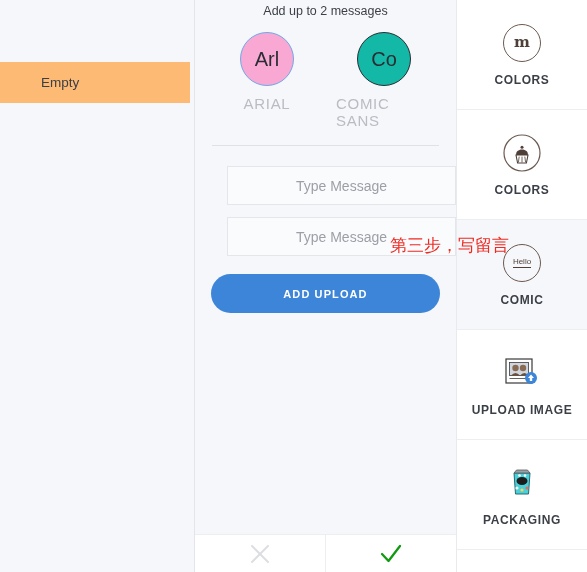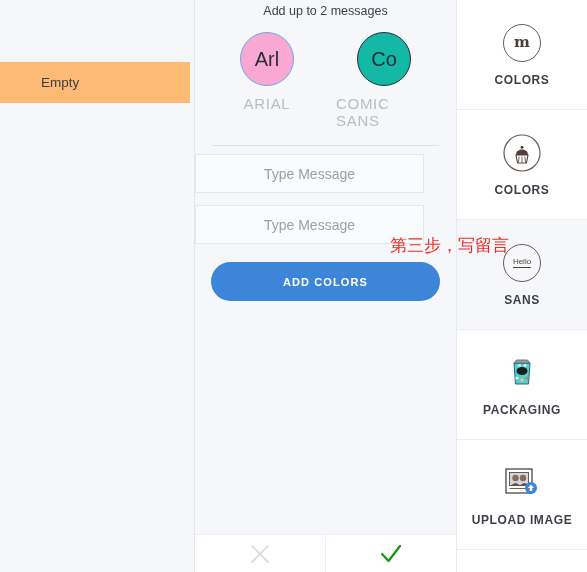--- a/index.html
+++ b/index.html
@@ -94,24 +94,24 @@
   }
 
   .divider-h {
     width: 227px;
     height: 1px;
     background: #dfe1e6;
     margin: 16px auto 0 auto;
   }
 
   .inputs {
-    margin-top: 8px;
+    margin-top: 20px;
     display: flex;
     flex-direction: column;
-    align-items: flex-start;
+    align-items: flex-end;
     gap: 12px;
   }
   .msg-input {
     width: 229px; height: 39px;
     border: 1px solid #e4e6ea;
     background: #fafbfd;
     text-align: center;
     font-size: 14px;
     color: #5d6067;
     font-family: "Liberation Sans", sans-serif;
@@ -253,21 +253,21 @@
       </div>
     </div>
 
     <div class="divider-h"></div>
 
     <div class="inputs">
       <input class="msg-input" type="text" placeholder="Type Message" style="">
       <input class="msg-input" type="text" placeholder="Type Message" style="">
     </div>
 
-    <button class="add-btn">ADD COLORS</button>
+    <button class="add-btn">ADD UPLOAD</button>
   </div>
 
   <div class="right-panel">
 
     <div class="tool first">
       <div class="tool-icon">
         <div class="circ-icon">
           <span class="mm-letter">m</span>
         </div>
       </div>
@@ -288,54 +288,54 @@
       </div>
       <div class="tool-label">COLORS</div>
     </div>
 
     <div class="tool active">
       <div class="tool-icon">
         <div class="circ-icon">
           <span class="hello-word">Hello</span>
         </div>
       </div>
-      <div class="tool-label">SANS</div>
+      <div class="tool-label">COMIC</div>
+    </div>
+
+    <div class="tool">
+      <div class="tool-icon">
+        <svg width="40" height="38" viewBox="0 0 40 38">
+          <rect x="4" y="5" width="26" height="24" fill="#ffffff" stroke="#3a3a3a" stroke-width="1.2"></rect>
+          <rect x="7.5" y="8.5" width="19" height="13" fill="#cfd6df" stroke="#3a3a3a" stroke-width="0.8"></rect>
+          <circle cx="13.5" cy="14" r="3.2" fill="#8a6a52"></circle>
+          <circle cx="21" cy="14" r="3.2" fill="#8a6a52"></circle>
+          <path d="M9 21.5 q4.5 -5 9 0 q4.5 -5 8.5 0 Z" fill="#6b4f3a"></path>
+          <line x1="7.5" y1="24.5" x2="26.5" y2="24.5" stroke="#3a3a3a" stroke-width="0.8"></line>
+          <circle cx="29" cy="24" r="6" fill="#3d85d8"></circle>
+          <path d="M29 20.6 l3 3.4 h-1.8 v3 h-2.4 v-3 h-1.8 Z" fill="#ffffff"></path>
+        </svg>
+      </div>
+      <div class="tool-label">UPLOAD IMAGE</div>
     </div>
 
     <div class="tool">
       <div class="tool-icon">
         <svg width="38" height="38" viewBox="0 0 38 38">
           <path d="M11 9 h16 l-1.5 21 h-13 Z" fill="#49d0d8" stroke="#2a6a72" stroke-width="1"></path>
           <path d="M11 9 l2.5 -3 h11 L27 9 Z" fill="#9aa0a6" stroke="#55595e" stroke-width="0.8"></path>
           <ellipse cx="19" cy="17" rx="5.5" ry="4" fill="#1d1d1d"></ellipse>
           <circle cx="14" cy="24" r="1.6" fill="#f2f2f2"></circle>
           <circle cx="19" cy="26" r="1.6" fill="#ffd34d"></circle>
           <circle cx="24" cy="24" r="1.6" fill="#ef6a5a"></circle>
           <circle cx="16.5" cy="11.5" r="1.3" fill="#ffffff"></circle>
           <circle cx="22" cy="11.5" r="1.3" fill="#ffffff"></circle>
         </svg>
       </div>
       <div class="tool-label">PACKAGING</div>
     </div>
-
-    <div class="tool">
-      <div class="tool-icon">
-        <svg width="40" height="38" viewBox="0 0 40 38">
-          <rect x="4" y="5" width="26" height="24" fill="#ffffff" stroke="#3a3a3a" stroke-width="1.2"></rect>
-          <rect x="7.5" y="8.5" width="19" height="13" fill="#cfd6df" stroke="#3a3a3a" stroke-width="0.8"></rect>
-          <circle cx="13.5" cy="14" r="3.2" fill="#8a6a52"></circle>
-          <circle cx="21" cy="14" r="3.2" fill="#8a6a52"></circle>
-          <path d="M9 21.5 q4.5 -5 9 0 q4.5 -5 8.5 0 Z" fill="#6b4f3a"></path>
-          <line x1="7.5" y1="24.5" x2="26.5" y2="24.5" stroke="#3a3a3a" stroke-width="0.8"></line>
-          <circle cx="29" cy="24" r="6" fill="#3d85d8"></circle>
-          <path d="M29 20.6 l3 3.4 h-1.8 v3 h-2.4 v-3 h-1.8 Z" fill="#ffffff"></path>
-        </svg>
-      </div>
-      <div class="tool-label">UPLOAD IMAGE</div>
-    </div>
   </div>
 
   <div class="bottom-bar">
     <div class="bb-btn">
       <svg width="24" height="24" viewBox="0 0 24 24">
         <line x1="4" y1="4" x2="20" y2="20" stroke="#dcdee2" stroke-width="2" stroke-linecap="round"></line>
         <line x1="20" y1="4" x2="4" y2="20" stroke="#dcdee2" stroke-width="2" stroke-linecap="round"></line>
       </svg>
     </div>
     <div class="bb-btn">

